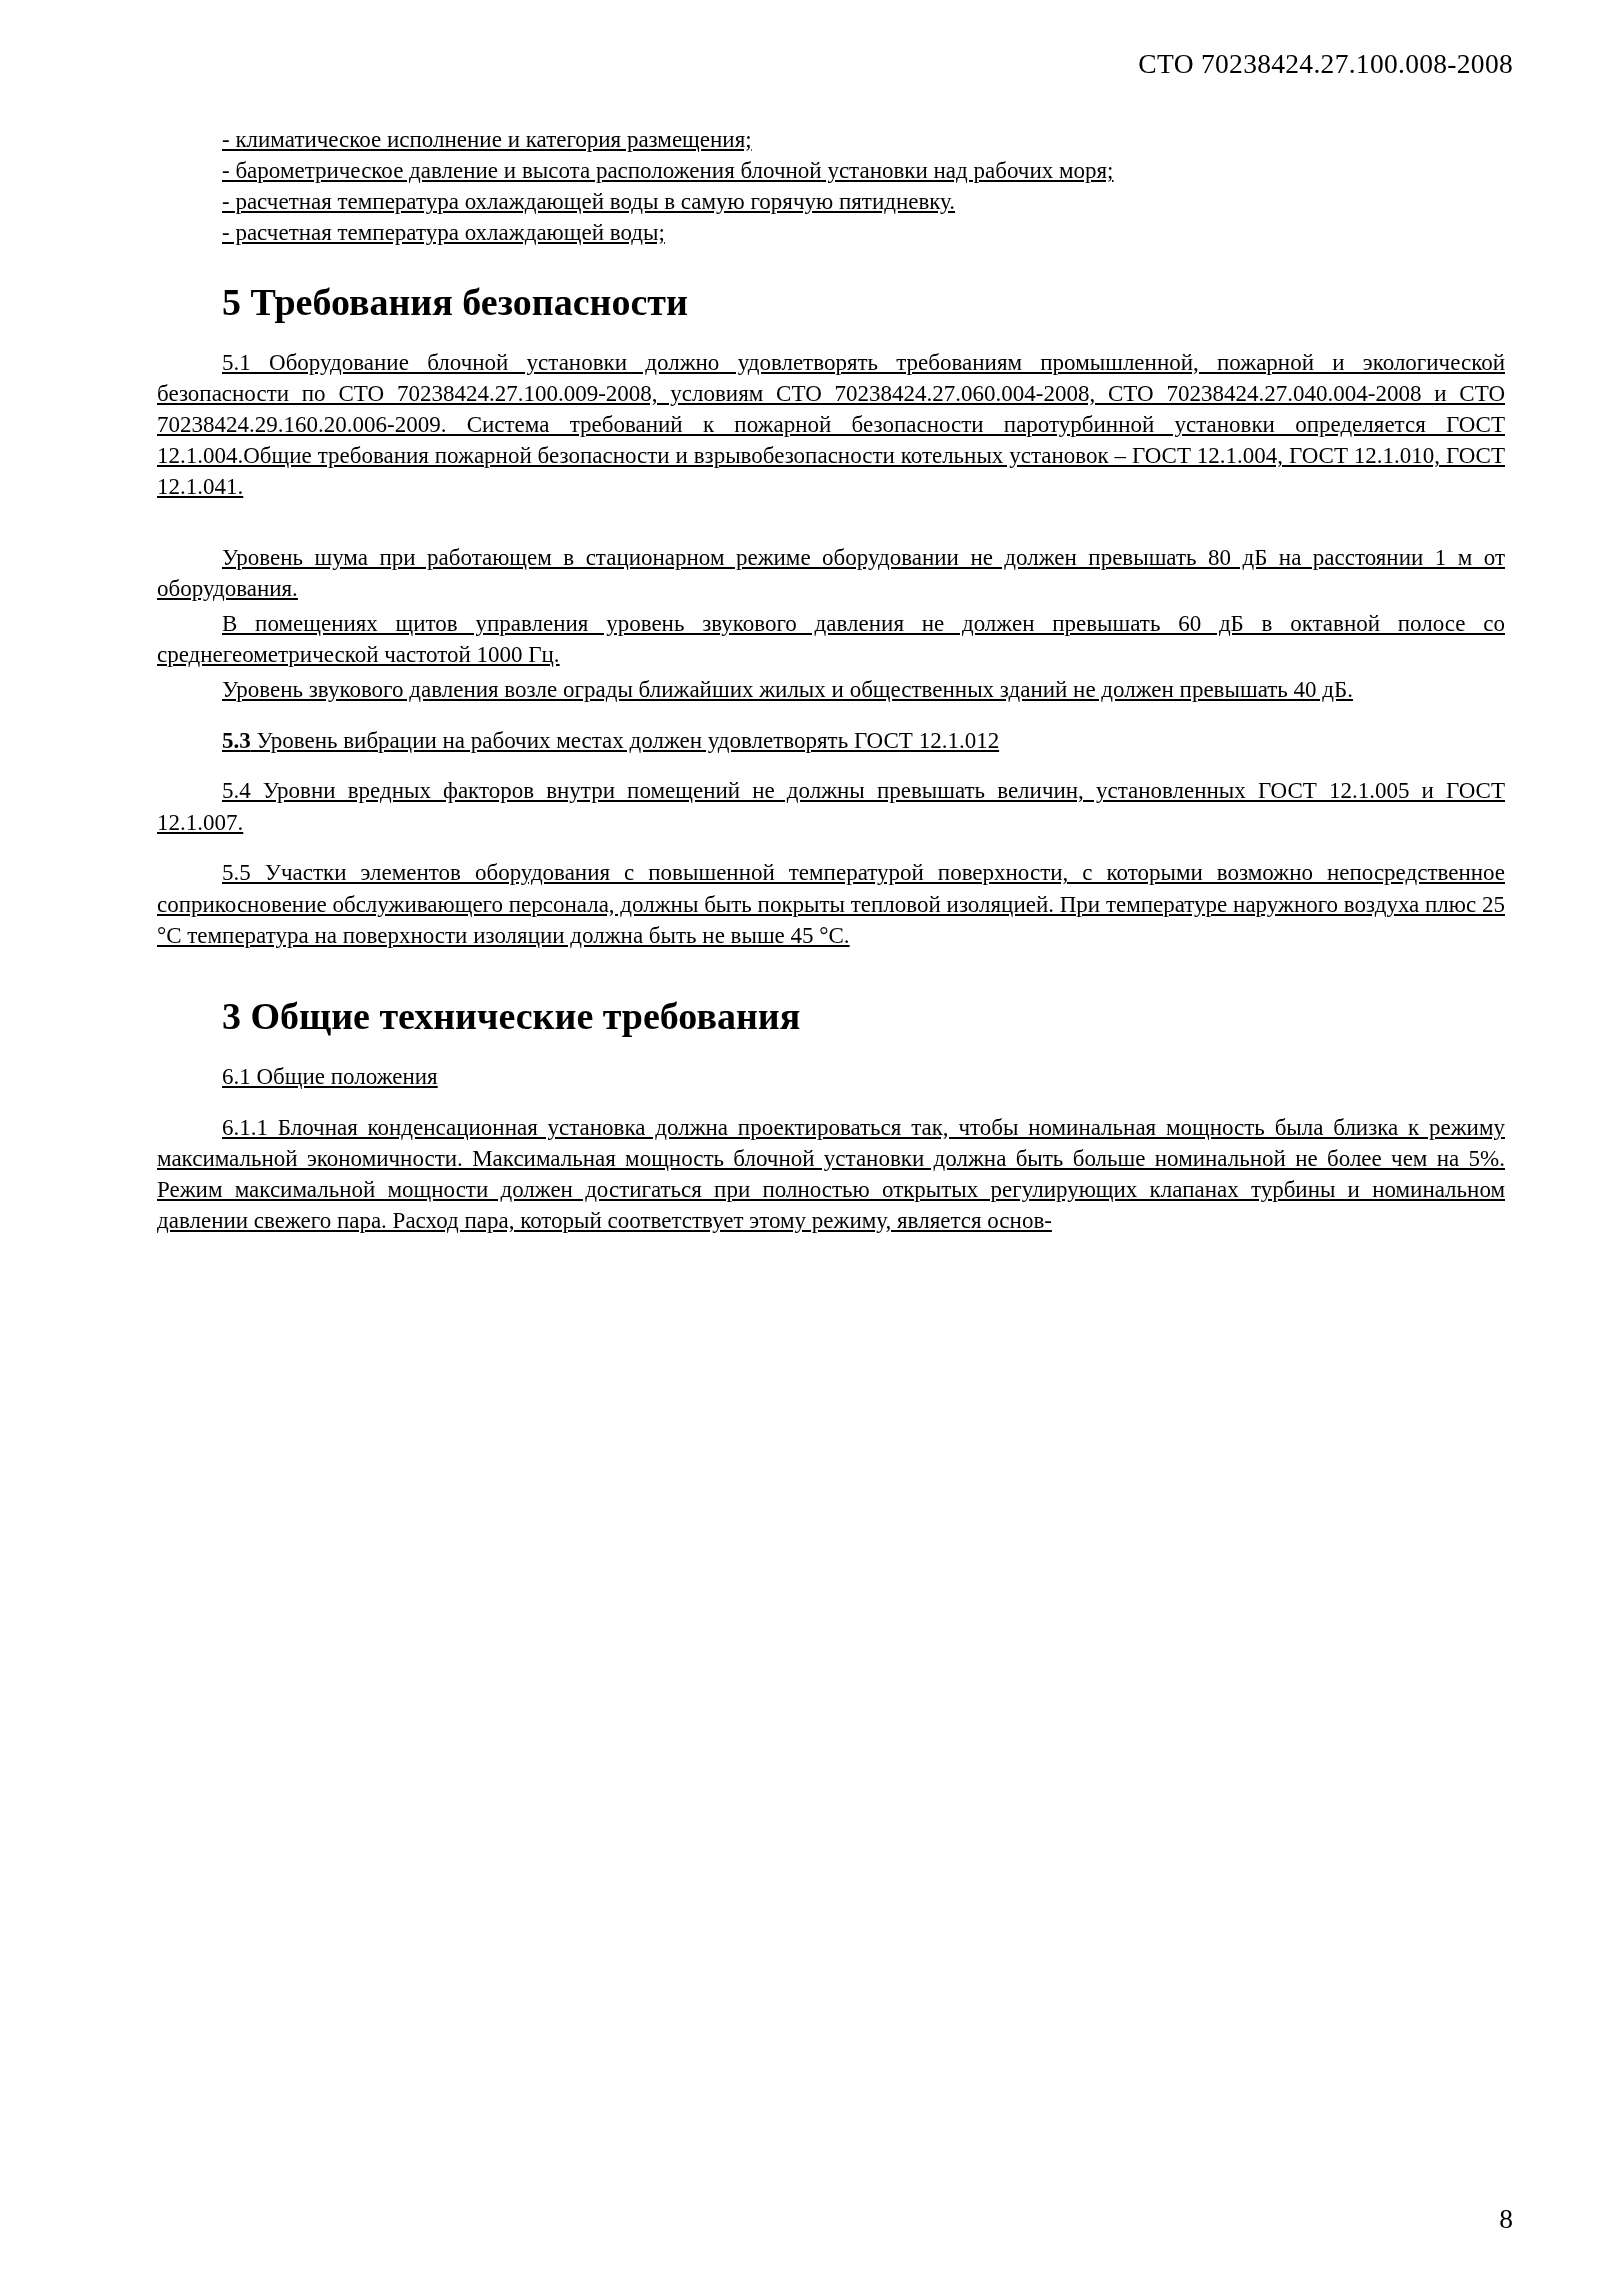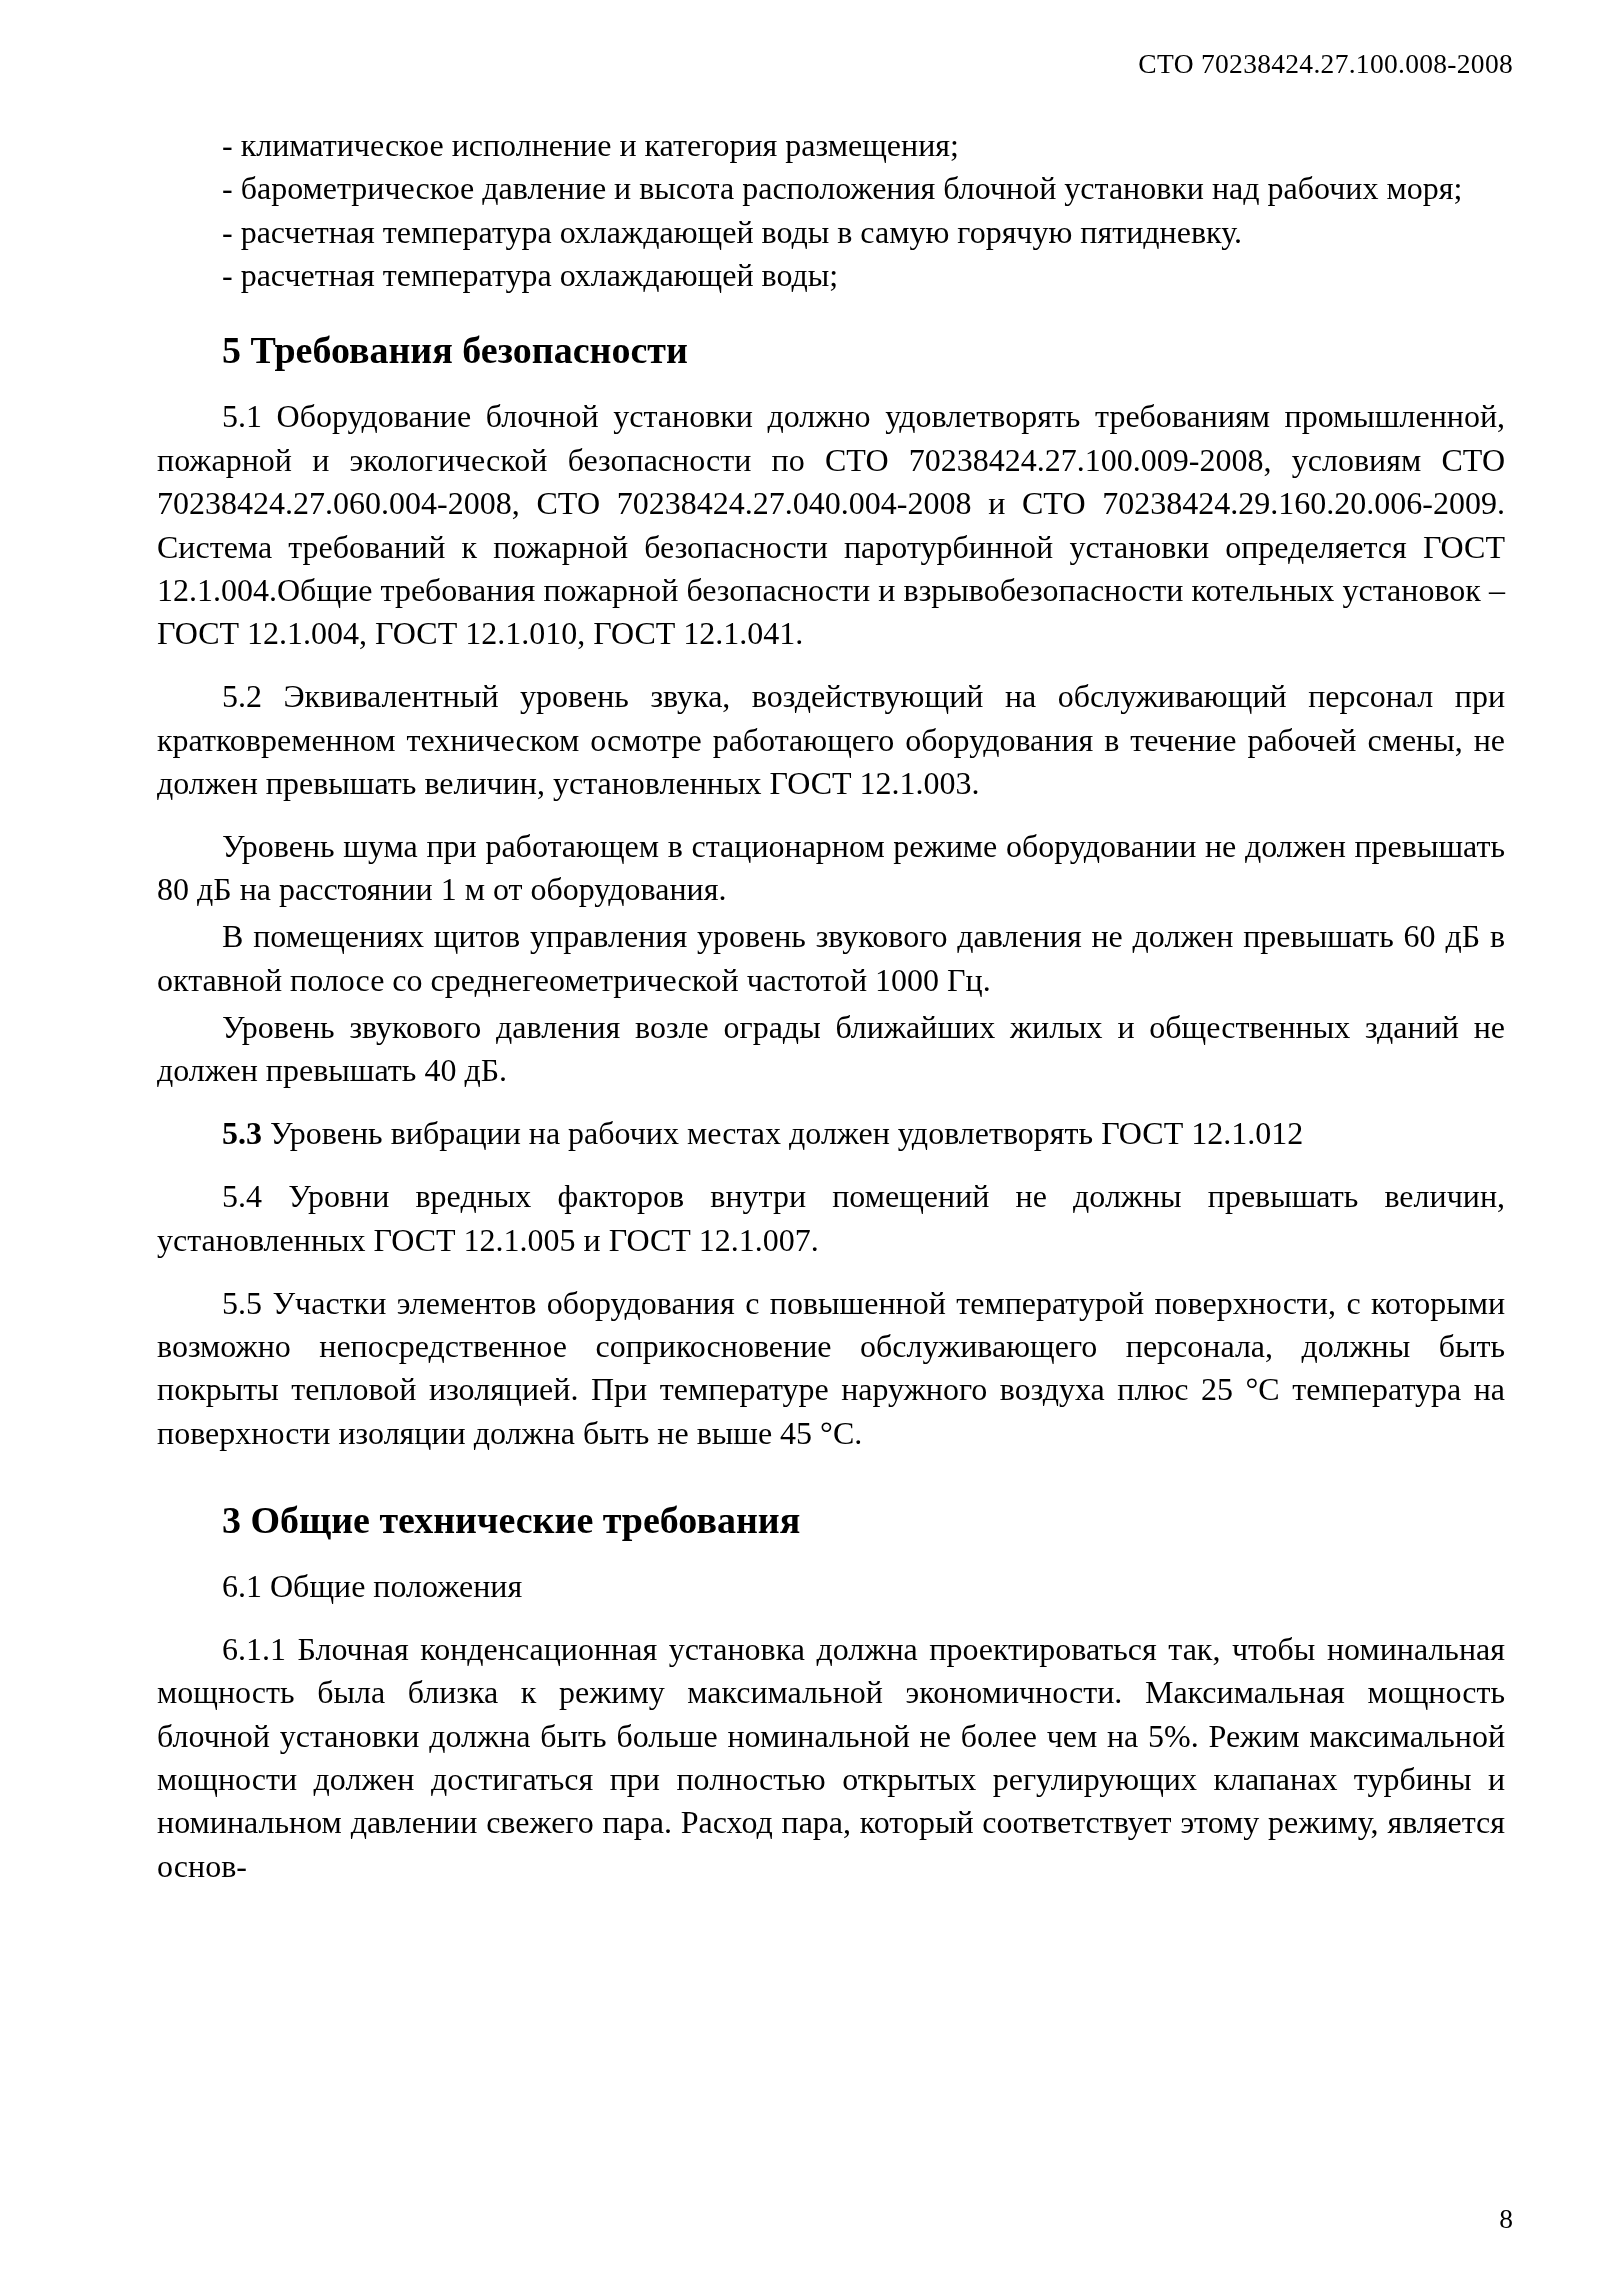--- a/index.html
+++ b/index.html
@@ -29,24 +29,25 @@
     white-space: nowrap;
   }
   .content {
     position: absolute;
     top: 124px;
     left: 157px;
     width: 1348px;
   }
   p {
     margin: 0;
-    font-size: 32px;
+    font-size: 23px;
     line-height: 1.355;
     text-align: justify;
     text-justify: inter-word;
+    text-decoration: underline;
   }
   p.dash {
     text-indent: 65px;
     margin: 0;
   }
   p.indent {
     text-indent: 65px;
   }
   .gap-s { height: 3.9px; }
   .gap-m { height: 19.6px; }
@@ -84,21 +85,20 @@
     <div class="gap-l"></div>
 
     <h2 class="section">5  Требования безопасности</h2>
 
     <div class="gap-m"></div>
 
     <p class="indent">5.1  Оборудование блочной установки должно удовлетворять требованиям промышленной, пожарной и экологической безопасности по СТО 70238424.27.100.009-2008, условиям СТО 70238424.27.060.004-2008, СТО 70238424.27.040.004-2008 и СТО 70238424.29.160.20.006-2009. Система требований к пожарной безопасности паротурбинной установки определяется ГОСТ 12.1.004.Общие требования пожарной безопасности и взрывобезопасности котельных установок – ГОСТ 12.1.004, ГОСТ 12.1.010, ГОСТ 12.1.041.</p>
 
     <div class="gap-m"></div>
 
-    <p class="indent">5.2  Эквивалентный уровень звука, воздействующий на обслуживающий персонал при кратковременном техническом осмотре работающего оборудования в течение рабочей смены, не должен превышать величин, установленных ГОСТ 12.1.003.</p>
 
     <div class="gap-m"></div>
 
     <p class="indent">Уровень шума при работающем в стационарном режиме оборудовании не должен превышать 80 дБ на расстоянии 1 м от оборудования.</p>
 
     <div class="gap-s"></div>
 
     <p class="indent">В помещениях щитов управления уровень звукового давления не должен превышать 60 дБ в октавной полосе со среднегеометрической частотой 1000 Гц.</p>
 
     <div class="gap-s"></div>

